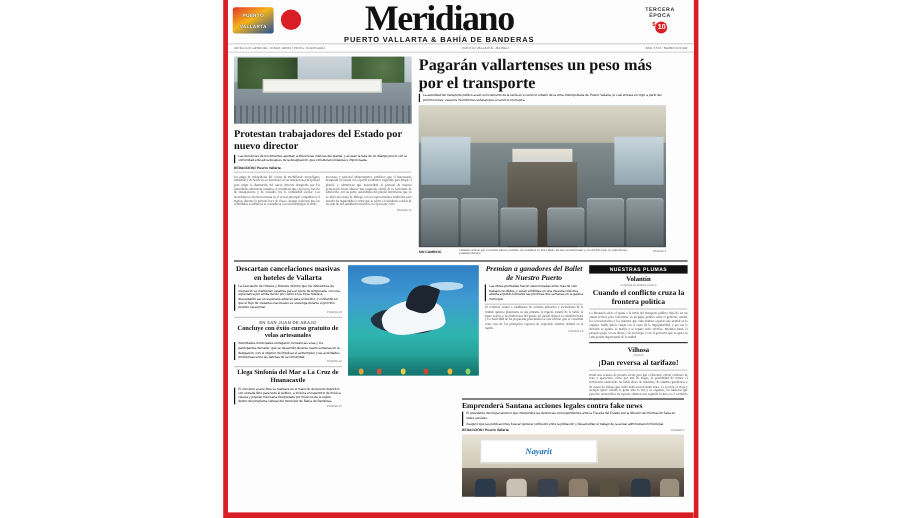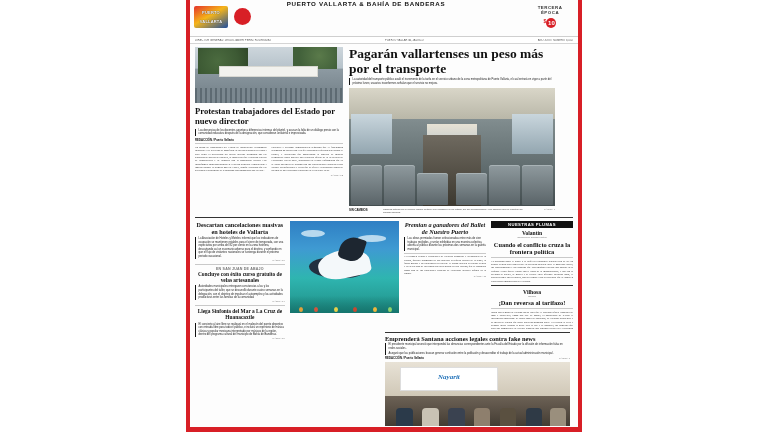--- a/index.html
+++ b/index.html
@@ -156,20 +156,21 @@
 
   <div class="sheet">
 
     <div class="masthead">
       <div class="logo-badge">
         <span>PUERTO</span>
         <span>VALLARTA</span>
       </div>
       <div class="brand-wrap">
         <div class="brand-dot"></div>
+        <div class="brand hl">Meridiano</div>
         <div class="brand-sub">PUERTO VALLARTA &amp; BAHÍA DE BANDERAS</div>
       </div>
       <div class="epoca">
         <div class="e1">TERCERA</div>
         <div class="e2">ÉPOCA</div>
         <div class="price">
           <span>$</span><b>10</b>
         </div>
       </div>
     </div>
@@ -316,21 +317,21 @@
       <div class="rule-dark"></div>
       <div class="hl hl-bottom" style="margin-top:1.5px;">Emprenderá Santana acciones legales contra fake news</div>
       <div class="deckbox" style="margin-top:1.5px;">
         <div class="deck">El presidente municipal anunció que interpondrá las denuncias correspondientes ante la Fiscalía del Estado por la difusión de información falsa en redes sociales.</div>
         <div class="deck" style="margin-top:1px;">Aseguró que las publicaciones buscan generar confusión entre la población y desacreditar el trabajo de la actual administración municipal.</div>
       </div>
       <div style="display:flex;justify-content:space-between;align-items:center;margin-top:1px;">
         <div class="byline">REDACCIÓN / Puerto Vallarta</div>
         <div class="pagref">PÁGINA 6</div>
       </div>
-      <div class="photo photo-event" style="margin-top:1.5px;height:64px;">
+      <div class="photo photo-event" style="margin-top:1.5px;height:52px;">
         <div class="ev-banner">
           <div class="txt">Nayarit</div>
         </div>
         <div class="ev-people" style="background:linear-gradient(180deg,#6d6256 0%,#433c33 100%);">
           <div class="person" style="left:6%;background:#2b3a4a;"></div>
           <div class="person" style="left:20%;background:#c9c2b4;"></div>
           <div class="person" style="left:34%;background:#3a4250;"></div>
           <div class="person" style="left:48%;background:#8e7f6d;"></div>
           <div class="person" style="left:62%;background:#5a5040;"></div>
           <div class="person" style="left:76%;background:#2f3a46;"></div>

